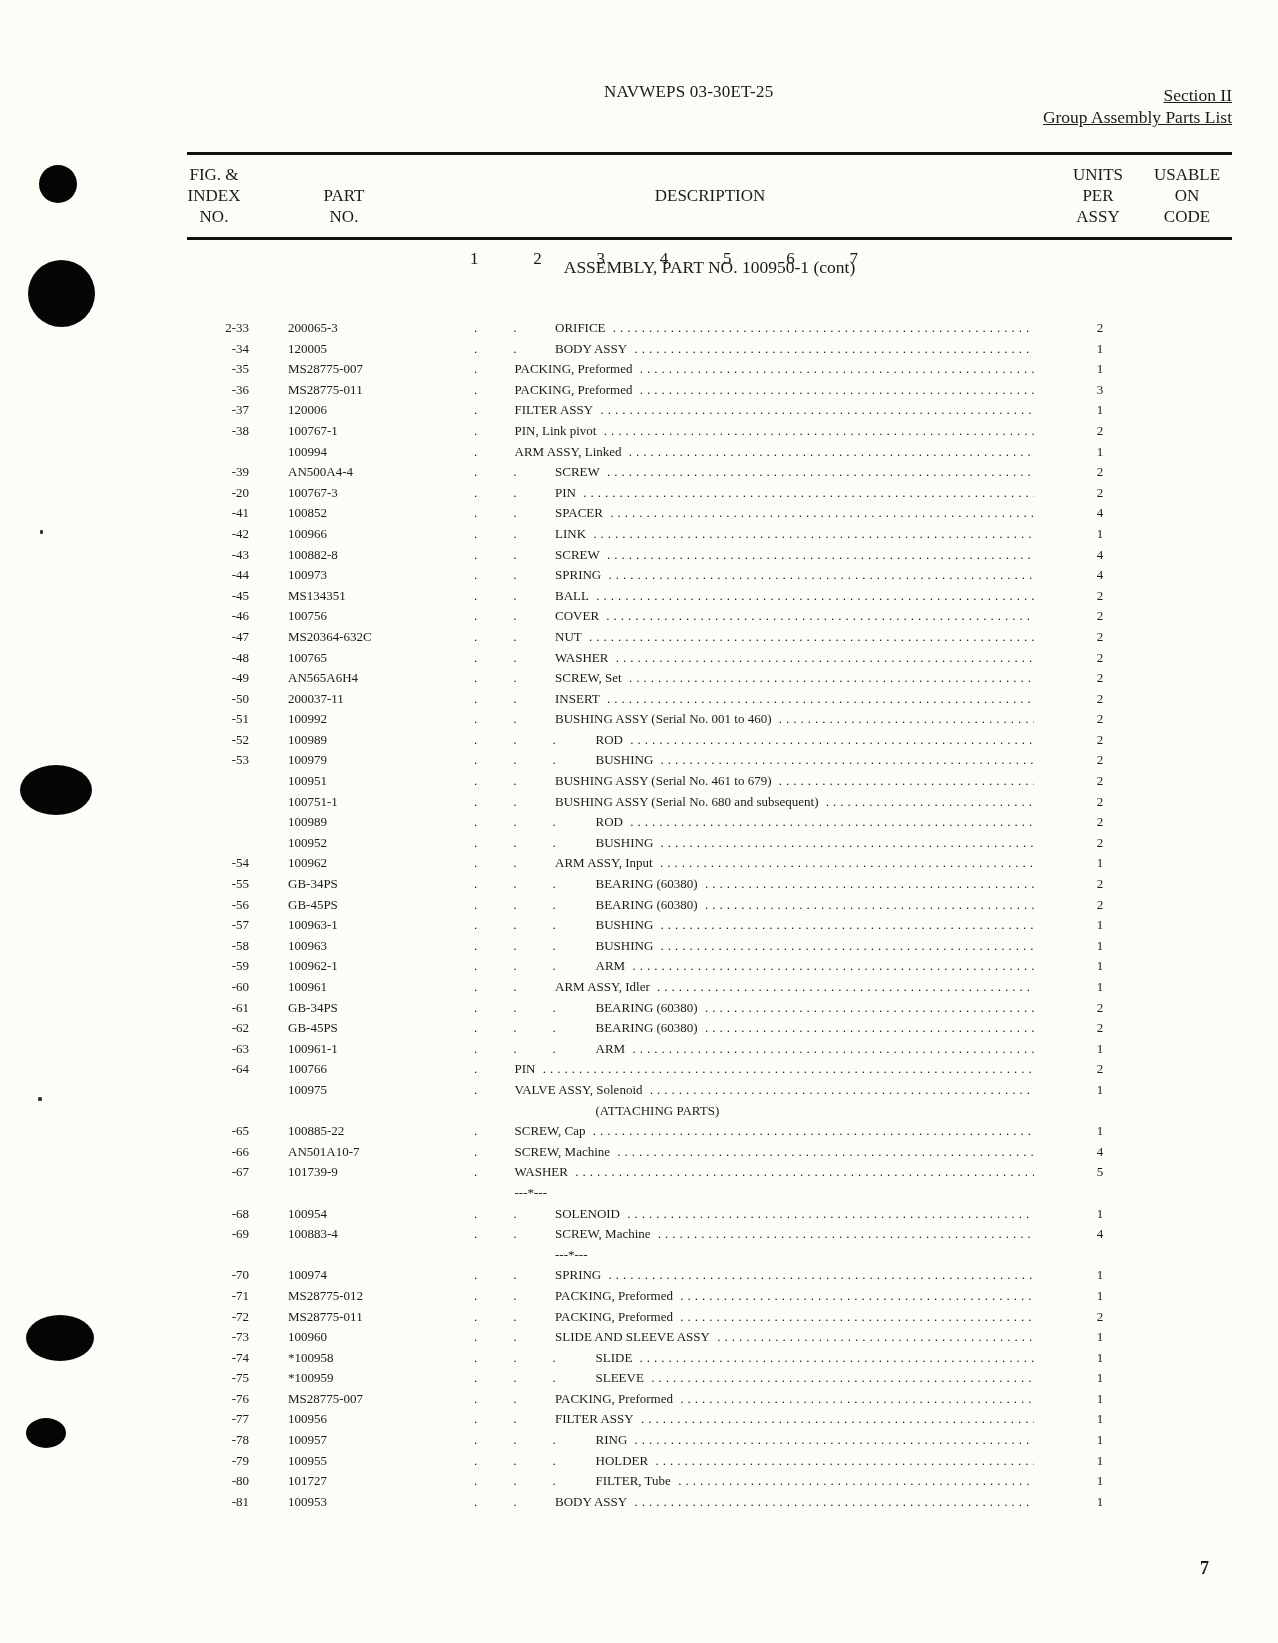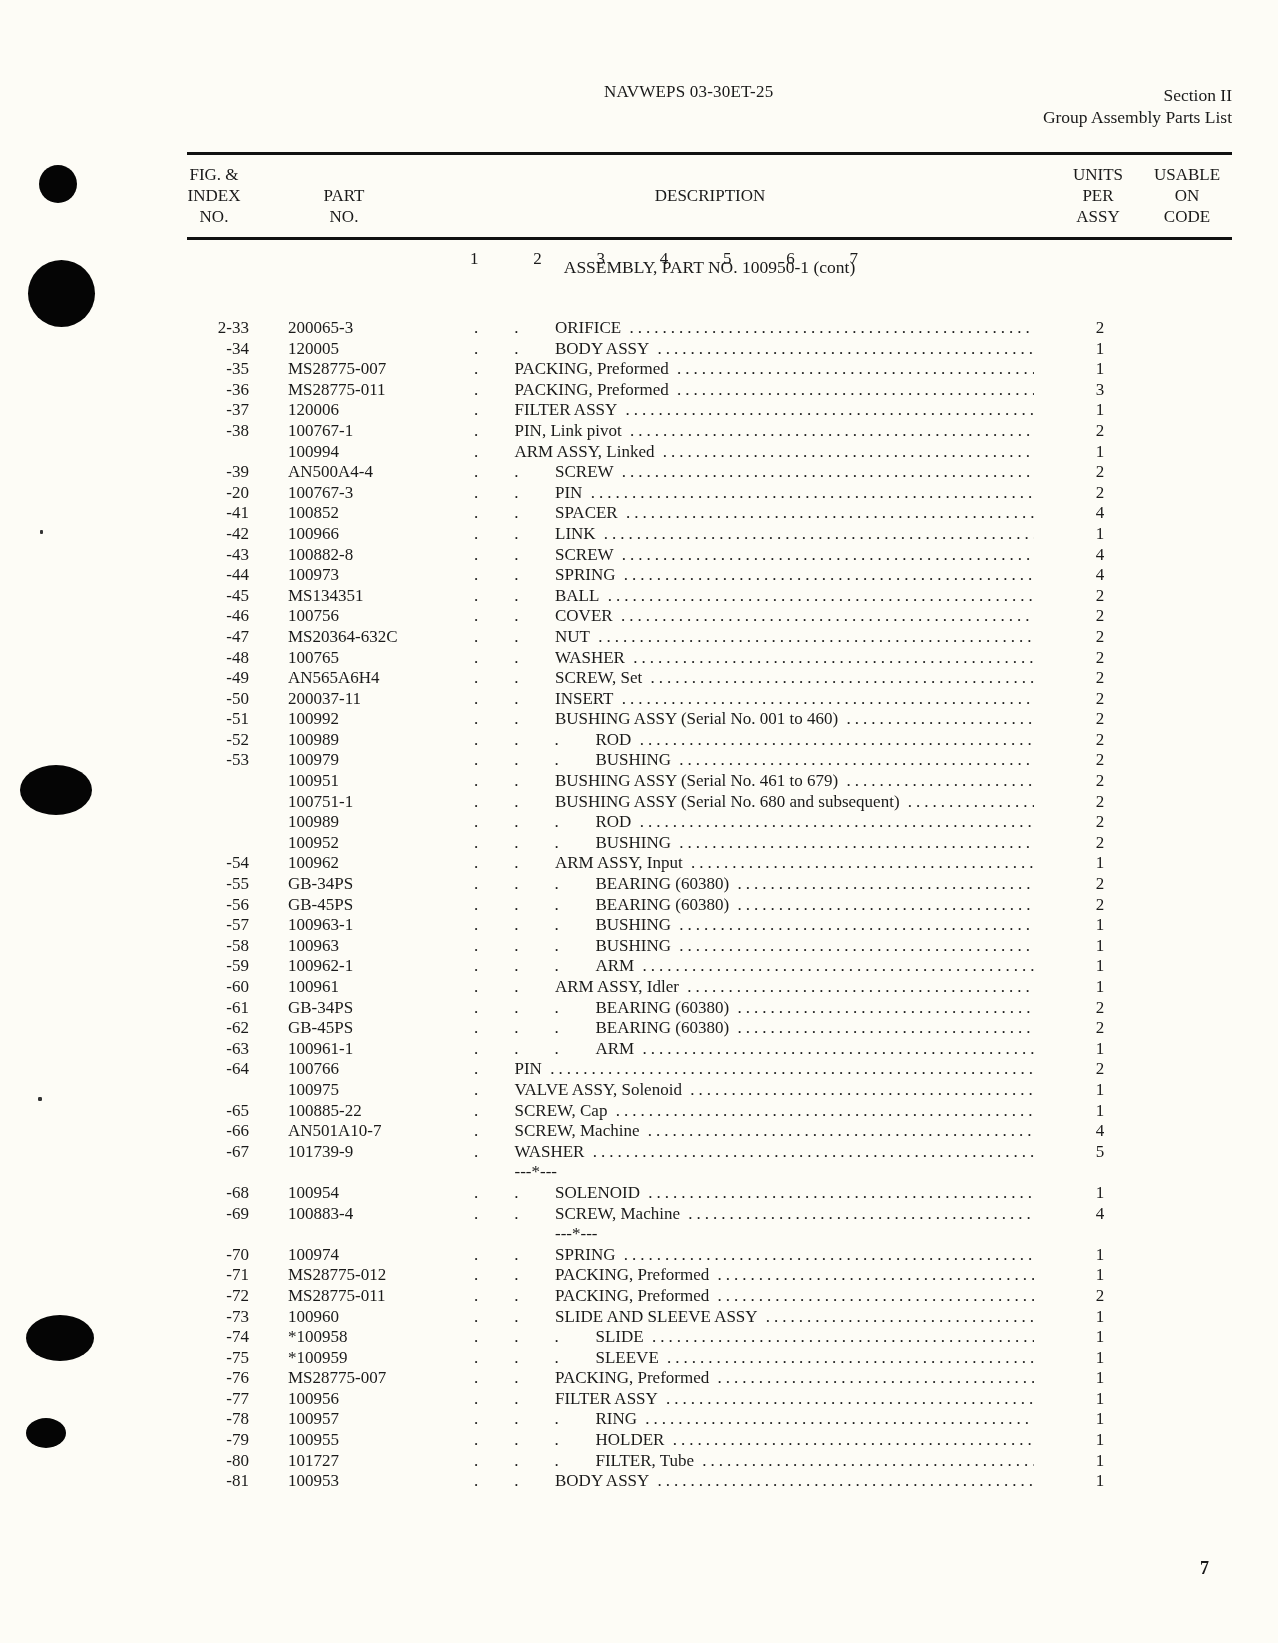--- a/index.html
+++ b/index.html
@@ -5,26 +5,26 @@
     html, body { margin: 0; padding: 0; }
     body {
       width: 1278px; height: 1643px; position: relative; overflow: hidden;
       background: #fdfcf6;
       font-family: "Liberation Serif", "DejaVu Serif", serif;
       color: #1a1a1a;
     }
     .hole { position: absolute; background: #050505; border-radius: 50%; }
     .speck { position: absolute; background: #333; border-radius: 30%; }
     .hdr-center { position: absolute; left: 604px; top: 82px; font-size: 17px; letter-spacing: 0.2px; }
-    .hdr-right { position: absolute; right: 46px; top: 84px; text-align: right; font-size: 17.5px; line-height: 22px; }
+    .hdr-right { position: absolute; right: 46px; top: 84px; text-align: right; font-size: 17.5px; line-height: 22px; text-decoration: underline; }
     .rule { position: absolute; left: 187px; width: 1045px; height: 3px; background: #111; }
     .col-hdr { position: absolute; font-size: 17px; line-height: 21px; text-align: center; }
     .section-title { position: absolute; left: 187px; width: 1045px; top: 257px; text-align: center; font-size: 17.5px; line-height: 21px; }
     .rows { position: absolute; left: 0; top: 318px; width: 1278px; }
-    .row { position: relative; height: 20.6px; font-size: 17px; line-height: 20.6px; white-space: nowrap; }
+    .row { position: relative; height: 20.6px; font-size: 13px; line-height: 20.6px; white-space: nowrap; }
     .c-idx { position: absolute; left: 187px; width: 62px; text-align: right; }
     .c-part { position: absolute; left: 288px; }
     .c-desc { position: absolute; left: 474px; width: 560px; overflow: hidden; }
     .c-desc .dots { letter-spacing: 4px; }
     .c-units { position: absolute; left: 1085px; width: 30px; text-align: center; }
     .page-num { position: absolute; left: 1200px; top: 1558px; font-size: 18px; font-weight: bold; }
   </style>
 </head>
 <body>
 
@@ -299,20 +299,26 @@
       <span class="c-desc"><span style="display: inline-block; width: 40.5px; letter-spacing: 36px;">.</span><span>PIN</span><span class="dots"> ........................................................................................................................</span></span>
       <span class="c-units">2</span>
     </div>
     <div class="row">
       <span class="c-idx"></span>
       <span class="c-part">100975</span>
       <span class="c-desc"><span style="display: inline-block; width: 40.5px; letter-spacing: 36px;">.</span><span>VALVE ASSY, Solenoid</span><span class="dots"> ........................................................................................................................</span></span>
       <span class="c-units">1</span>
     </div>
     <div class="row">
+      <span class="c-idx"></span>
+      <span class="c-part"></span>
+      <span class="c-desc"><span style="display: inline-block; width: 121.5px;"></span><span>(ATTACHING PARTS)</span></span>
+      <span class="c-units"></span>
+    </div>
+    <div class="row">
       <span class="c-idx">-65</span>
       <span class="c-part">100885-22</span>
       <span class="c-desc"><span style="display: inline-block; width: 40.5px; letter-spacing: 36px;">.</span><span>SCREW, Cap</span><span class="dots"> ........................................................................................................................</span></span>
       <span class="c-units">1</span>
     </div>
     <div class="row">
       <span class="c-idx">-66</span>
       <span class="c-part">AN501A10-7</span>
       <span class="c-desc"><span style="display: inline-block; width: 40.5px; letter-spacing: 36px;">.</span><span>SCREW, Machine</span><span class="dots"> ........................................................................................................................</span></span>
       <span class="c-units">4</span>

